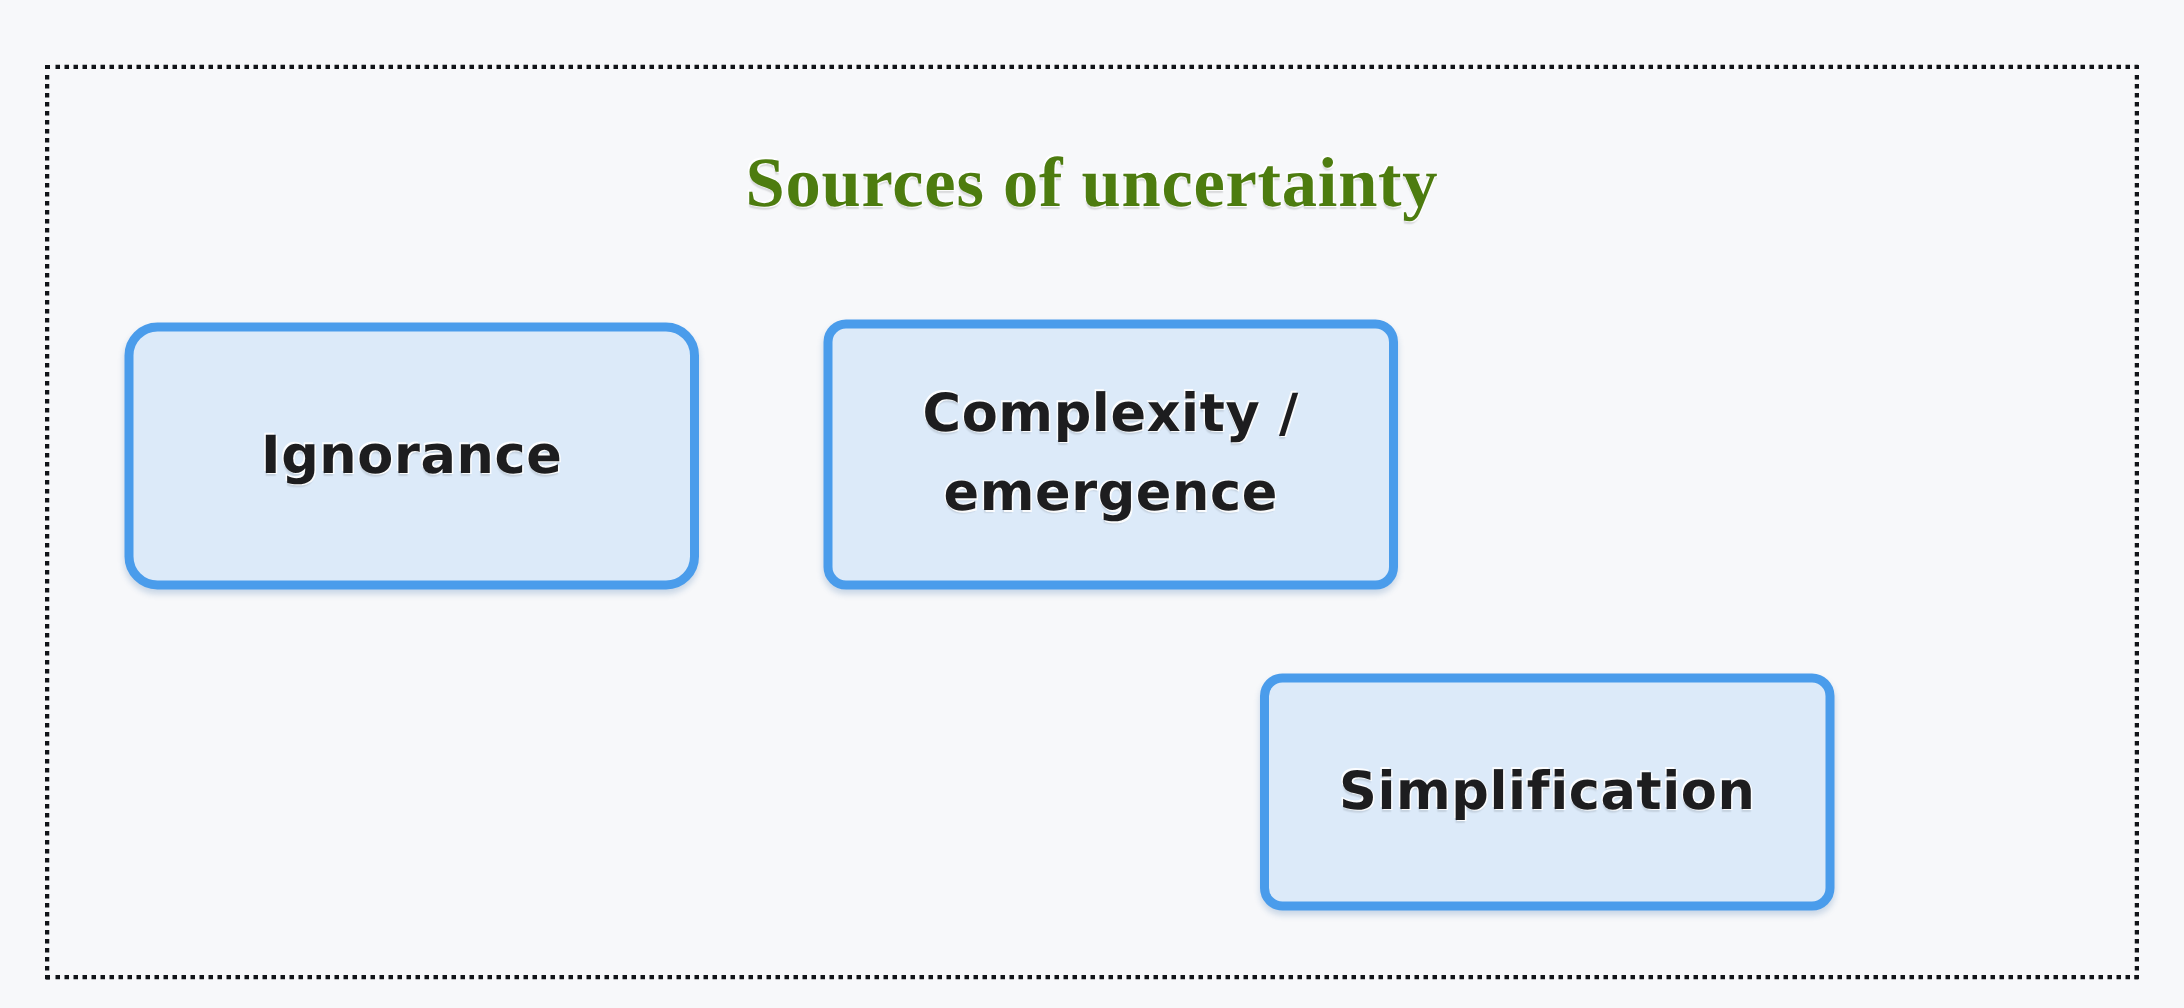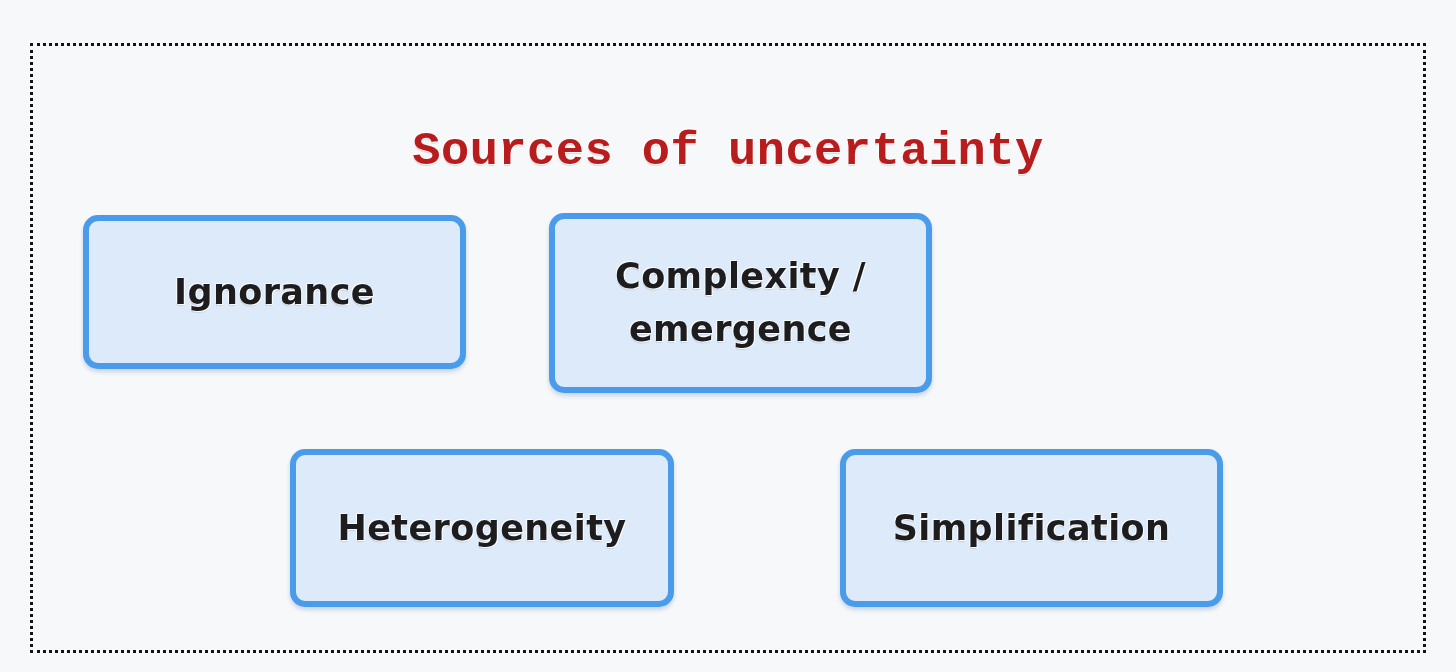--- a/index.html
+++ b/index.html
@@ -34,32 +34,31 @@
     pointer-events: none;
   }
 
   
   .title {
     position: absolute;
     left: 0;
     top: 91px;
     width: 1456px;
     text-align: center;
-    font-family: Liberation Mono, monospace;
+    font-family: Liberation Serif, serif;
     font-size: 47px;
     font-weight: 700;
     letter-spacing: 0.5px;
-    color: #b91c1c;
+    color: #4d7c0f;
     line-height: 62px;
     white-space: nowrap;
     text-shadow:
        1px  1px 0 rgba(255,255,255,0.85),
       -1px -1px 0 rgba(255,255,255,0.85),
        0    2px 1px rgba(0,0,0,0.12);
-    margin-top: 30px;
   }
 
   
   .node {
     position: absolute;
     box-sizing: border-box;
     background: #dceaf9;
     border: 6px solid #4a9ceb;
     border-radius: 15px;
     display: flex;
@@ -77,21 +76,21 @@
     letter-spacing: 0.4px;
     padding: 0 10px;
     text-shadow:
        1px  1px 0 rgba(255,255,255,0.9),
       -1px -1px 0 rgba(255,255,255,0.9),
        0    2px 1px rgba(0,0,0,0.10);
     white-space: pre-line;
   }
 
   
-  #node-0 { left: 83px;  top: 215px; width: 383px; height: 154px; }
+  #node-0 { left: 83px;  top: 215px; width: 383px; height: 178px; border-radius: 22px; }
   #node-1 { left: 549px; top: 213px; width: 383px; height: 180px; }
   #node-2 { left: 992px; top: 213px; width: 384px; height: 180px; }
   #node-3 { left: 290px; top: 449px; width: 384px; height: 158px; }
   #node-4 { left: 803px; top: 449px; width: 383px; height: 158px; margin-left: 37px; }
 </style>
 </head>
 <body>
 
 <div id="canvas">
 
@@ -102,21 +101,18 @@
   <div class="node" id="node-0">
     <span class="node-label">Ignorance</span>
   </div>
 
   <div class="node" id="node-1">
     <span class="node-label">Complexity /
 emergence</span>
   </div>
 
 
-  <div class="node" id="node-3">
-    <span class="node-label">Heterogeneity</span>
-  </div>
 
   <div class="node" id="node-4">
     <span class="node-label">Simplification</span>
   </div>
 
 </div>
 
 </body></html>

